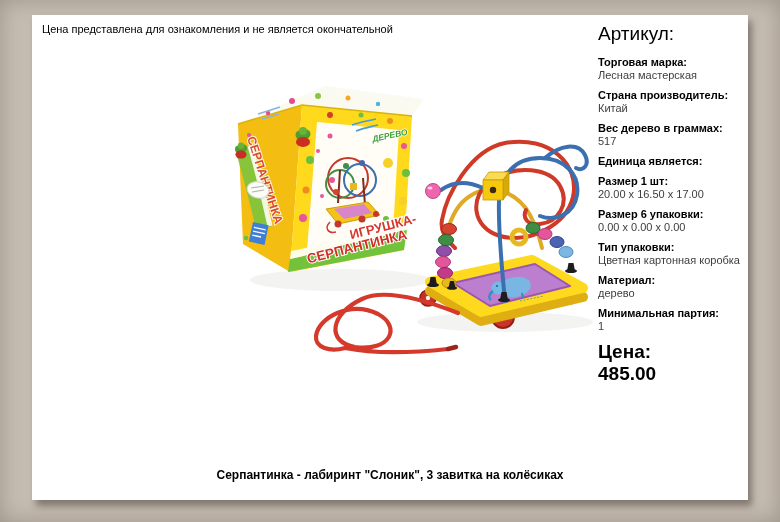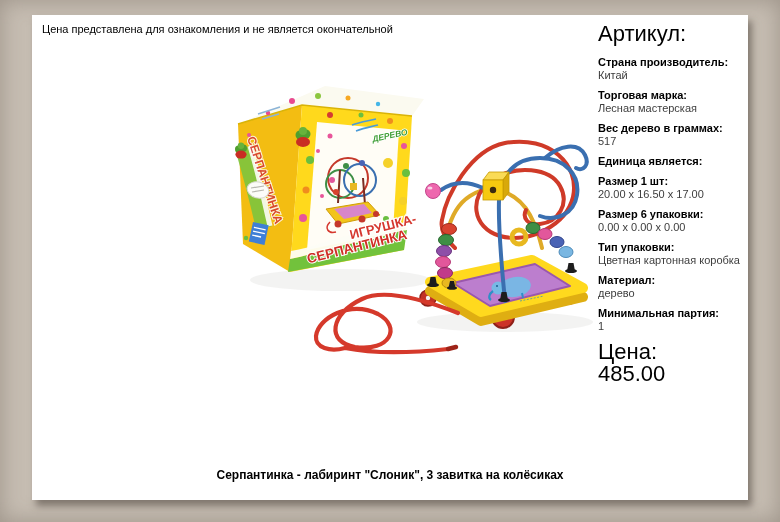--- a/index.html
+++ b/index.html
@@ -22,27 +22,27 @@
     position:absolute;left:10px;top:7px;
     font-size:11px;line-height:14px;color:#000;
   }
   .photo{
     position:absolute;left:165px;top:70px;width:400px;height:330px;
   }
   .right-col{
     position:absolute;left:566px;top:8px;width:150px;color:#000;
   }
   .big-num{
-    font-size:22px;line-height:22px;color:#000;
+    font-size:19px;line-height:22px;color:#000;
   }
   .article-block{margin-bottom:11px;}
   .spec{margin-bottom:7px;}
   .spec-label{font-size:11px;line-height:13px;font-weight:bold;color:#000;}
   .spec-value{font-size:11px;line-height:13px;color:#3d3d3d;}
-  .price-block{margin-top:8px;}
+  .price-block{margin-top:8px;font-weight:bold;}
   .caption{
     position:absolute;left:0;top:453px;width:716px;
     text-align:center;font-size:12px;font-weight:bold;color:#000;
   }
 </style>
 </head>
 <body>
 
 <div class="canvas">
   <div class="page">
@@ -221,26 +221,26 @@
         </g>
       </g>
     </svg>
 
     <div class="right-col">
       <div class="article-block">
         <div class="big-num">Артикул:</div>
       </div>
 
       <div class="spec">
+        <div class="spec-label">Торговая марка:</div>
+        <div class="spec-value">Лесная мастерская</div>
+      </div>
+      <div class="spec">
         <div class="spec-label">Страна производитель:</div>
         <div class="spec-value">Китай</div>
-      </div>
-      <div class="spec">
-        <div class="spec-label">Торговая марка:</div>
-        <div class="spec-value">Лесная мастерская</div>
       </div>
       <div class="spec">
         <div class="spec-label">Вес дерево в граммах:</div>
         <div class="spec-value">517</div>
       </div>
       <div class="spec">
         <div class="spec-label">Единица является:</div>
       </div>
       <div class="spec">
         <div class="spec-label">Размер 1 шт:</div>

